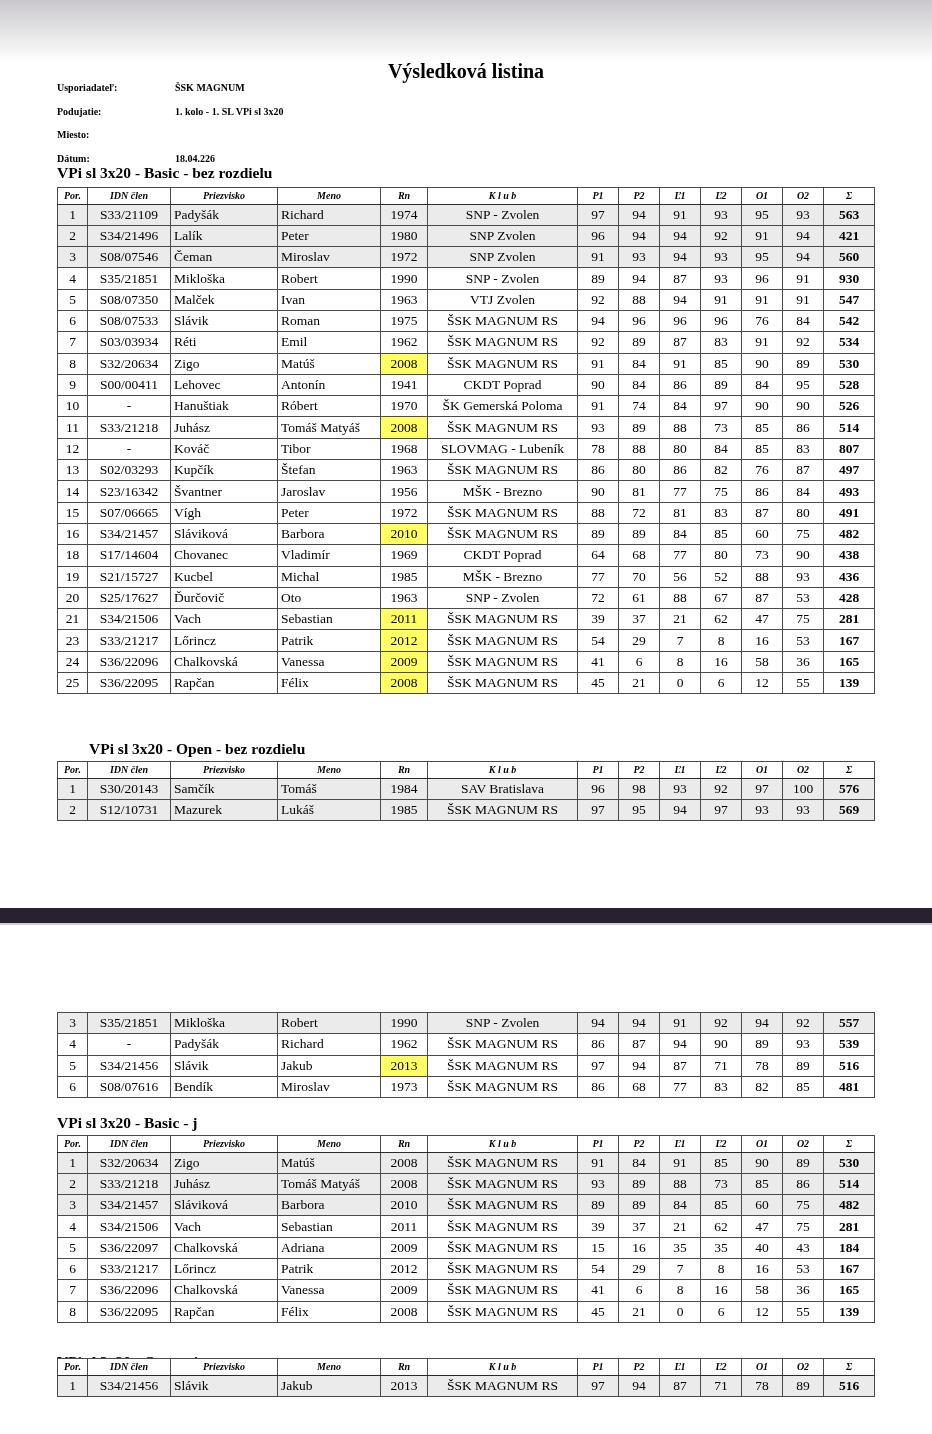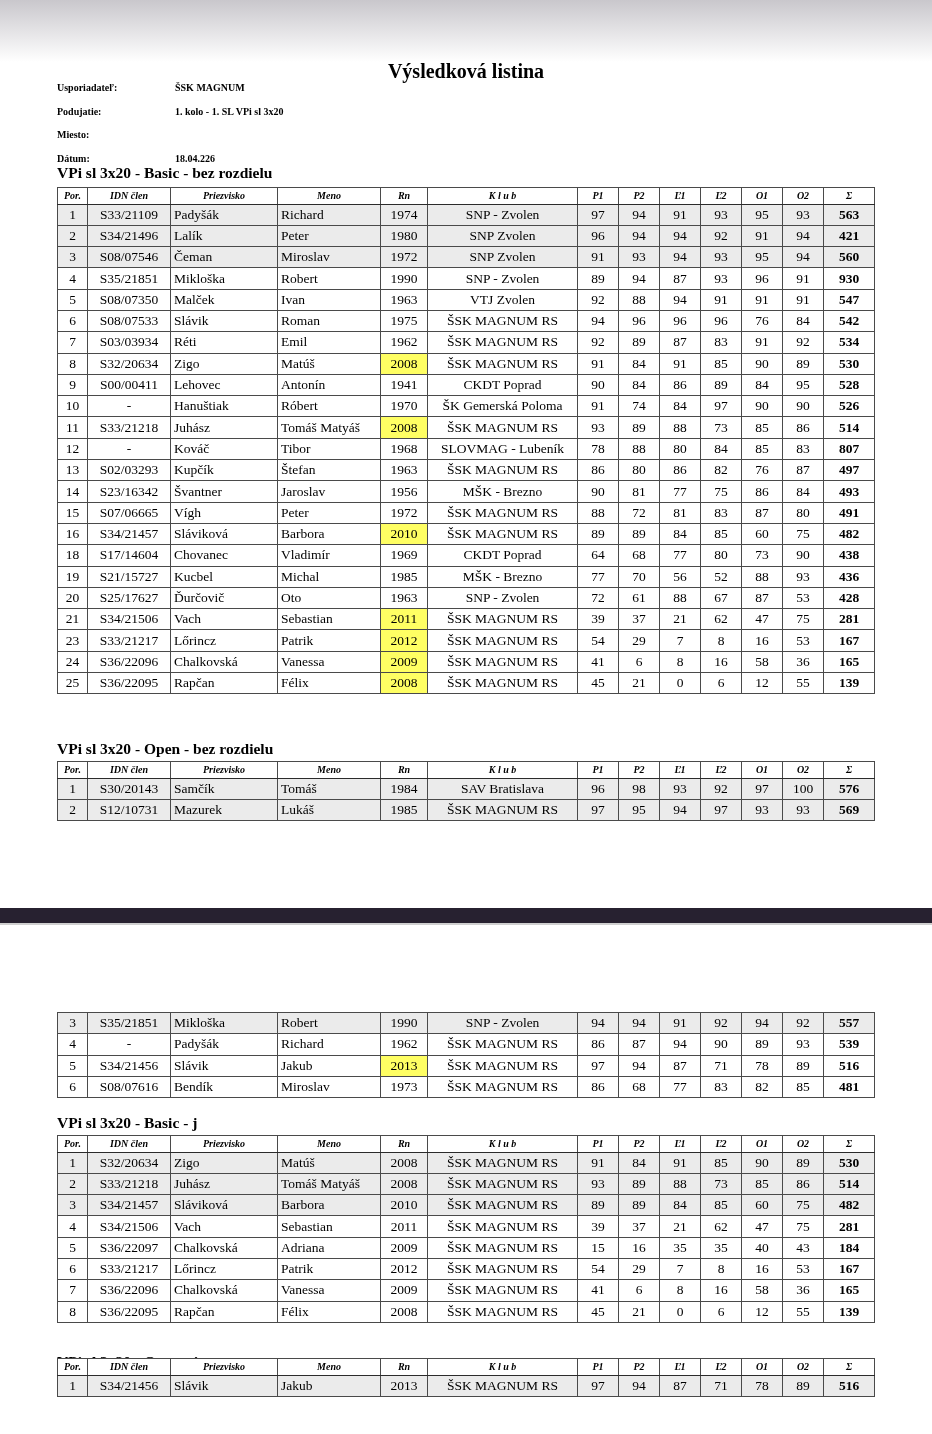--- a/index.html
+++ b/index.html
@@ -462,21 +462,21 @@
             <td class="c">0</td>
             <td class="c">6</td>
             <td class="c">12</td>
             <td class="c">55</td>
             <td class="sum">139</td>
           </tr>
         </tbody>
       </table>
     </div>
 
-  <div class="section-title" style="top:740px;">VPi sl 3x20 - Open - bez rozdielu</div>
+  <div class="section-title" style="top:740px;margin-left:32px;">VPi sl 3x20 - Open - bez rozdielu</div>
   <div class="tbl-wrap" style="top:761px;">
       <table class="results">
         <colgroup>
           <col style="width: 30px;">
           <col style="width: 83px;">
           <col style="width: 107px;">
           <col style="width: 103px;">
           <col style="width: 47px;">
           <col style="width: 150px;">
           <col style="width: 41px;">

